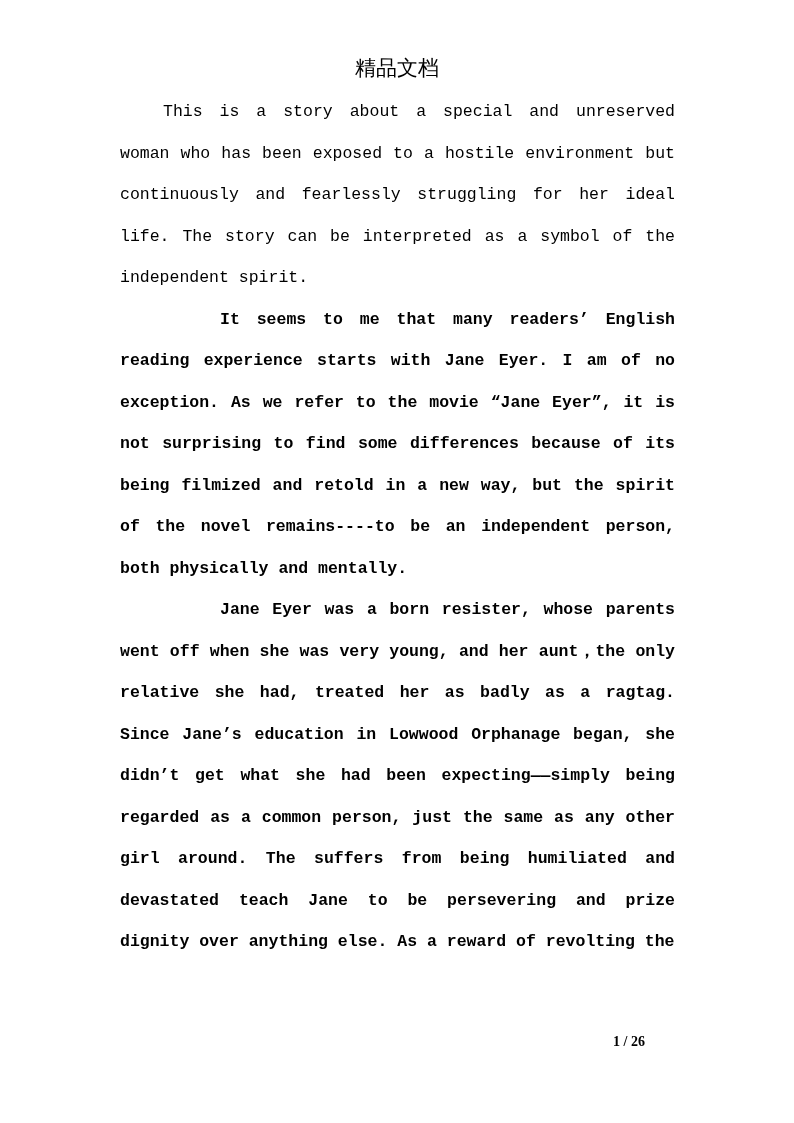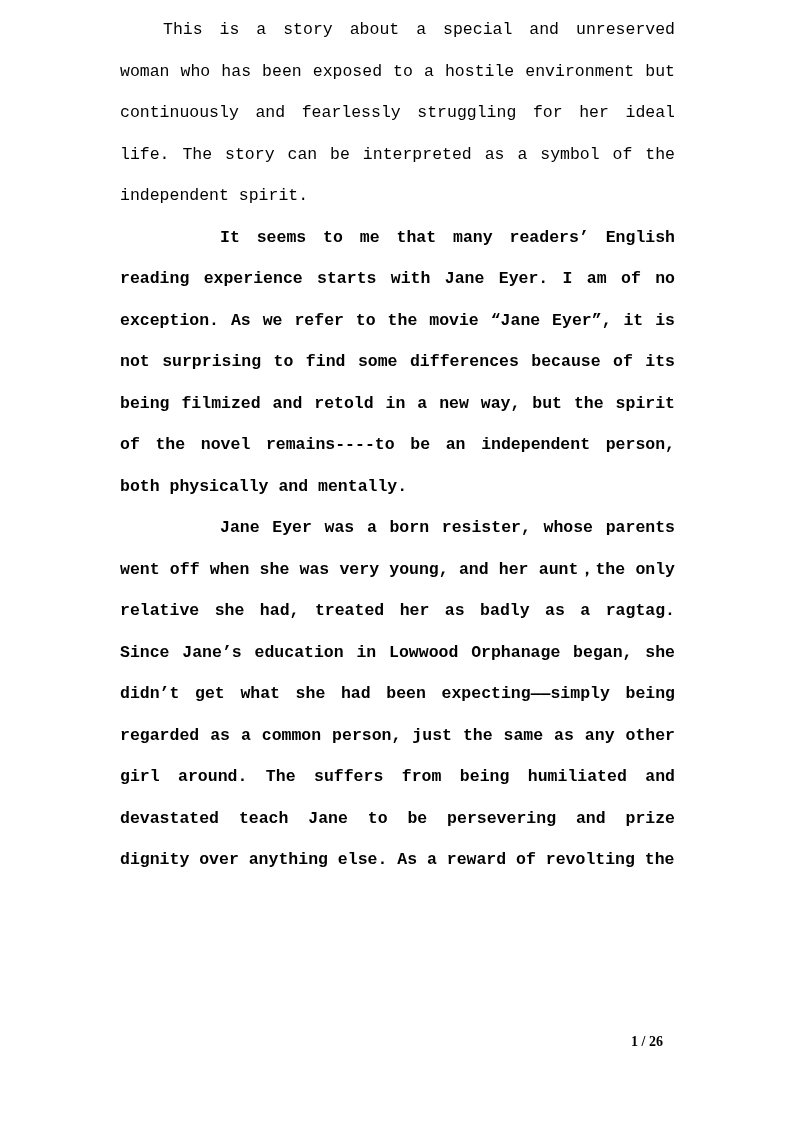--- a/index.html
+++ b/index.html
@@ -47,32 +47,33 @@
   .para-first {
     text-indent: 43px;
   }
   .para-indent {
     text-indent: 100px;
     font-weight: bold;
   }
   .page-footer {
     position: absolute;
     top: 1034px;
-    left: 631px;
+    left: 613px;
     font-family: "Liberation Serif", "DejaVu Serif", serif;
     font-size: 14px;
     font-weight: bold;
     color: #000000;
   }
 </style>
 </head>
 <body>
 
 <div class="page">
 
+  <div class="doc-header">精品文档</div>
 
 
   <div class="doc-body">
     <p class="para-first">This is a story about a special and unreserved woman who has been exposed to a hostile environment but continuously and fearlessly struggling for her ideal life. The story can be interpreted as a symbol of the independent spirit.</p>
     <p class="para-indent">It seems to me that many readers’ English reading experience starts with Jane Eyer. I am of no exception. As we refer to the movie “Jane Eyer”, it is not surprising to find some differences because of its being filmized and retold in a new way, but the spirit of the novel remains----to be an independent person, both physically and mentally.</p>
     <p class="para-indent">Jane Eyer was a born resister, whose parents went off when she was very young, and her aunt，the only relative she had, treated her as badly as a ragtag. Since Jane’s education in Lowwood Orphanage began, she didn’t get what she had been expecting——simply being regarded as a common person, just the same as any other girl around. The suffers from being humiliated and devastated teach Jane to be persevering and prize dignity over anything else. As a reward of revolting the</p>
   </div>
 
   <div class="page-footer">1 / 26</div>
 

